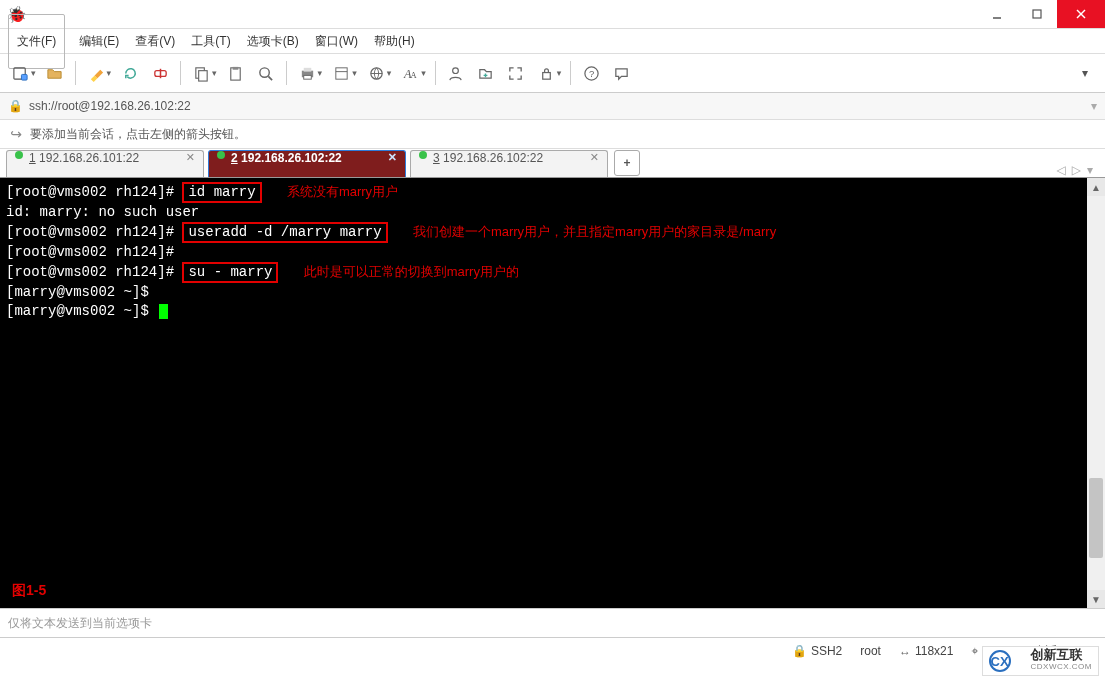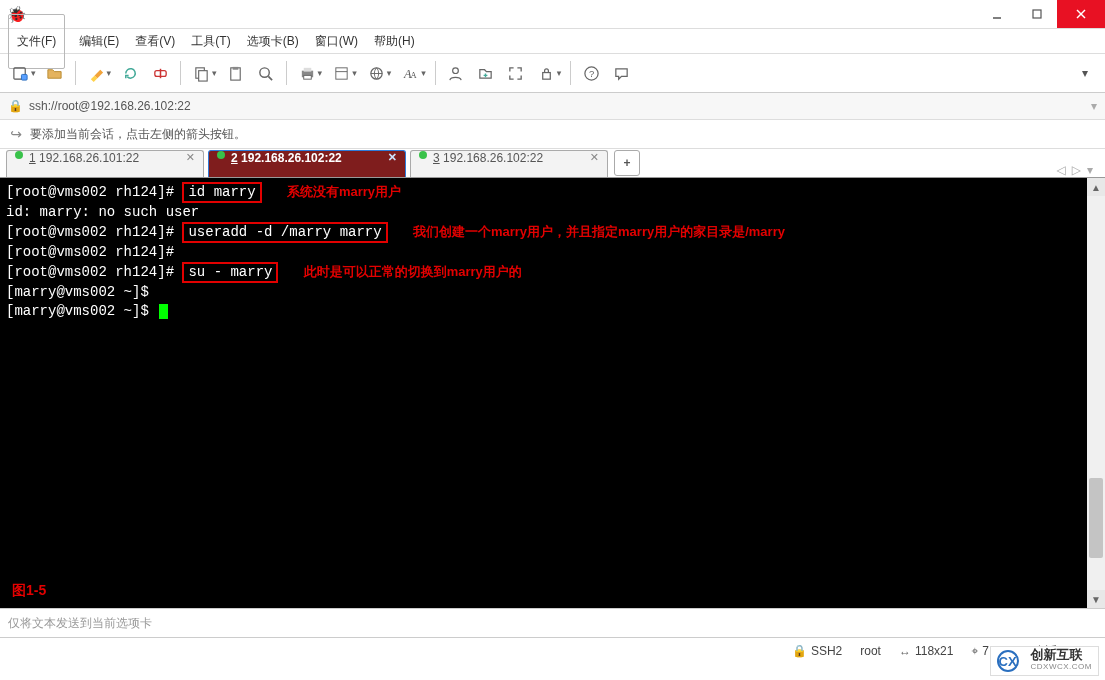--- a/index.html
+++ b/index.html
@@ -46,30 +46,30 @@
   .tabnav{margin-left:auto;display:flex;gap:6px;padding-right:6px;color:#aaa}
   
   .termwrap{position:relative;background:#000;height:430px}
   .term{position:absolute;inset:0;right:18px;padding:4px 0 0 6px;font-family:Consolas,"Courier New",monospace;font-size:14px;line-height:19px;color:#fff;white-space:pre}
   .scrollbar{position:absolute;top:0;right:0;bottom:0;width:18px;background:#f0f0f0}
   .scrollbar .thumb{position:absolute;left:2px;right:2px;top:300px;height:80px;background:#c4c4c4;border-radius:2px}
   .scrollbar .arr{position:absolute;left:0;right:0;height:18px;background:#e8e8e8;display:flex;align-items:center;justify-content:center;color:#666;font-size:10px}
   .scrollbar .arr.up{top:0}
   .scrollbar .arr.dn{bottom:0}
   .hl{border:2px solid #e20000;padding:0 4px;display:inline-block;line-height:17px}
-  .ann{color:#e20000;font-weight:700;font-family:"Microsoft YaHei",Arial,sans-serif;font-size:13px}
+  .ann{color:#e20000;font-weight:400;font-family:"Microsoft YaHei",Arial,sans-serif;font-size:13px}
   .figlabel{position:absolute;left:12px;bottom:8px;color:#e20000;font-weight:700;font-family:"Microsoft YaHei",Arial,sans-serif;font-size:14px}
   .cursor{display:inline-block;width:9px;height:15px;background:#00ff00;vertical-align:middle;margin-left:2px}
   
   .inputbar{height:28px;border-top:1px solid #ccc;border-bottom:1px solid #ccc;background:#fff;display:flex;align-items:center;padding:0 8px;color:#999}
   
   .statusbar{height:26px;display:flex;align-items:center;justify-content:flex-end;padding:0 10px;gap:18px;background:#fff;font-size:12px;color:#444}
   .stat{display:flex;align-items:center;gap:4px}
   .stat .ic{font-size:12px;color:#666}
-  .watermark{position:absolute;right:6px;bottom:4px;background:#fff;padding:2px 6px;border:1px solid #ddd;display:flex;align-items:center;gap:12px;font-size:11px;color:#333;z-index:20}
+  .watermark{position:absolute;right:6px;bottom:4px;background:#fff;padding:2px 6px;border:1px solid #ddd;display:flex;align-items:center;gap:20px;font-size:11px;color:#333;z-index:20}
   .watermark .logo{width:22px;height:22px;border:2px solid #2a6fbf;border-radius:50%;display:flex;align-items:center;justify-content:center;color:#2a6fbf;font-weight:800;font-size:13px;box-sizing:border-box}
   .watermark .txt{line-height:12px}
 </style>
 </head>
 <body>
 
 <div class="window">
 
   <div class="titlebar">
     <span class="appicon">🐞</span>

